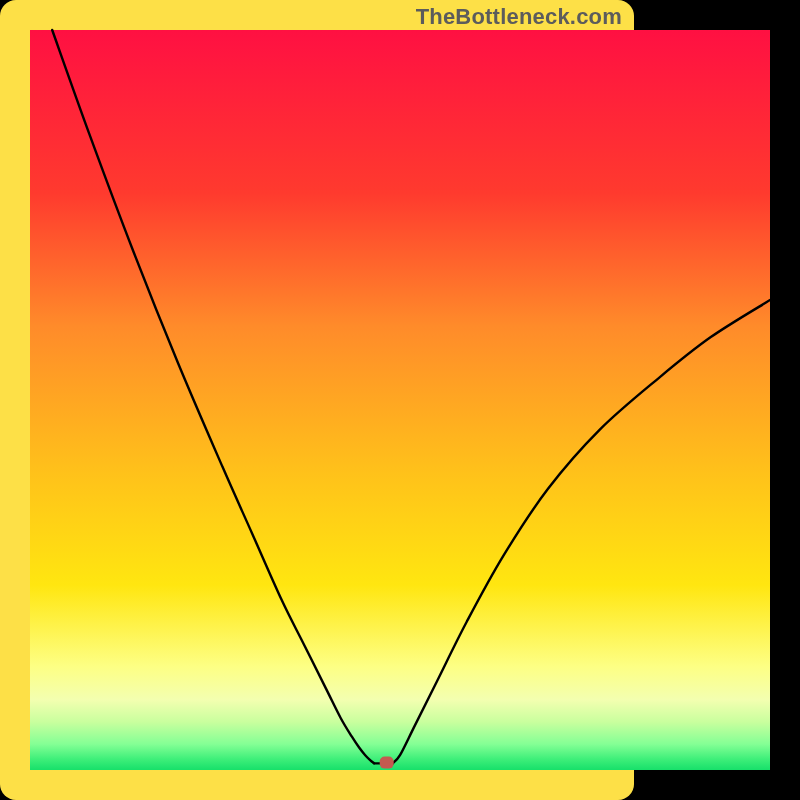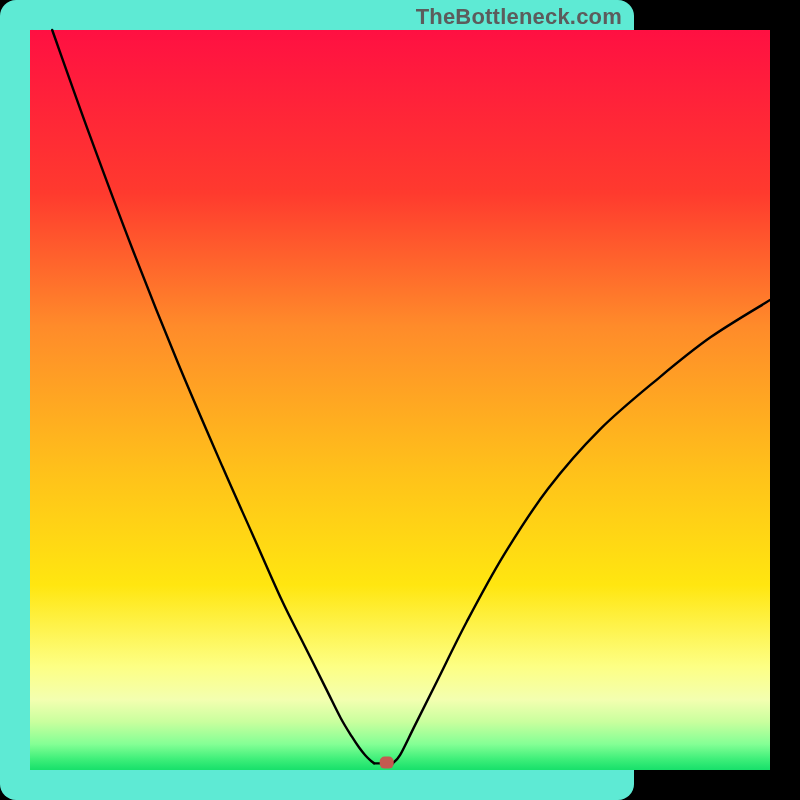--- a/index.html
+++ b/index.html
@@ -8,21 +8,21 @@
     width: 800px;
     height: 800px;
     overflow: hidden;
     background: #000;
     font-family: Arial, Helvetica, sans-serif;
   }
   .frame {
     position: relative;
     width: 634px;
     height: 800px;
-    background: #5eead4;
+    background: #fde047;
     border-radius: 16px;
   }
   .watermark {
     position: absolute;
     top: 4px;
     right: 12px;
     color: #5c5c5c;
     font-size: 22px;
     font-weight: 600;
     letter-spacing: 0.2px;

